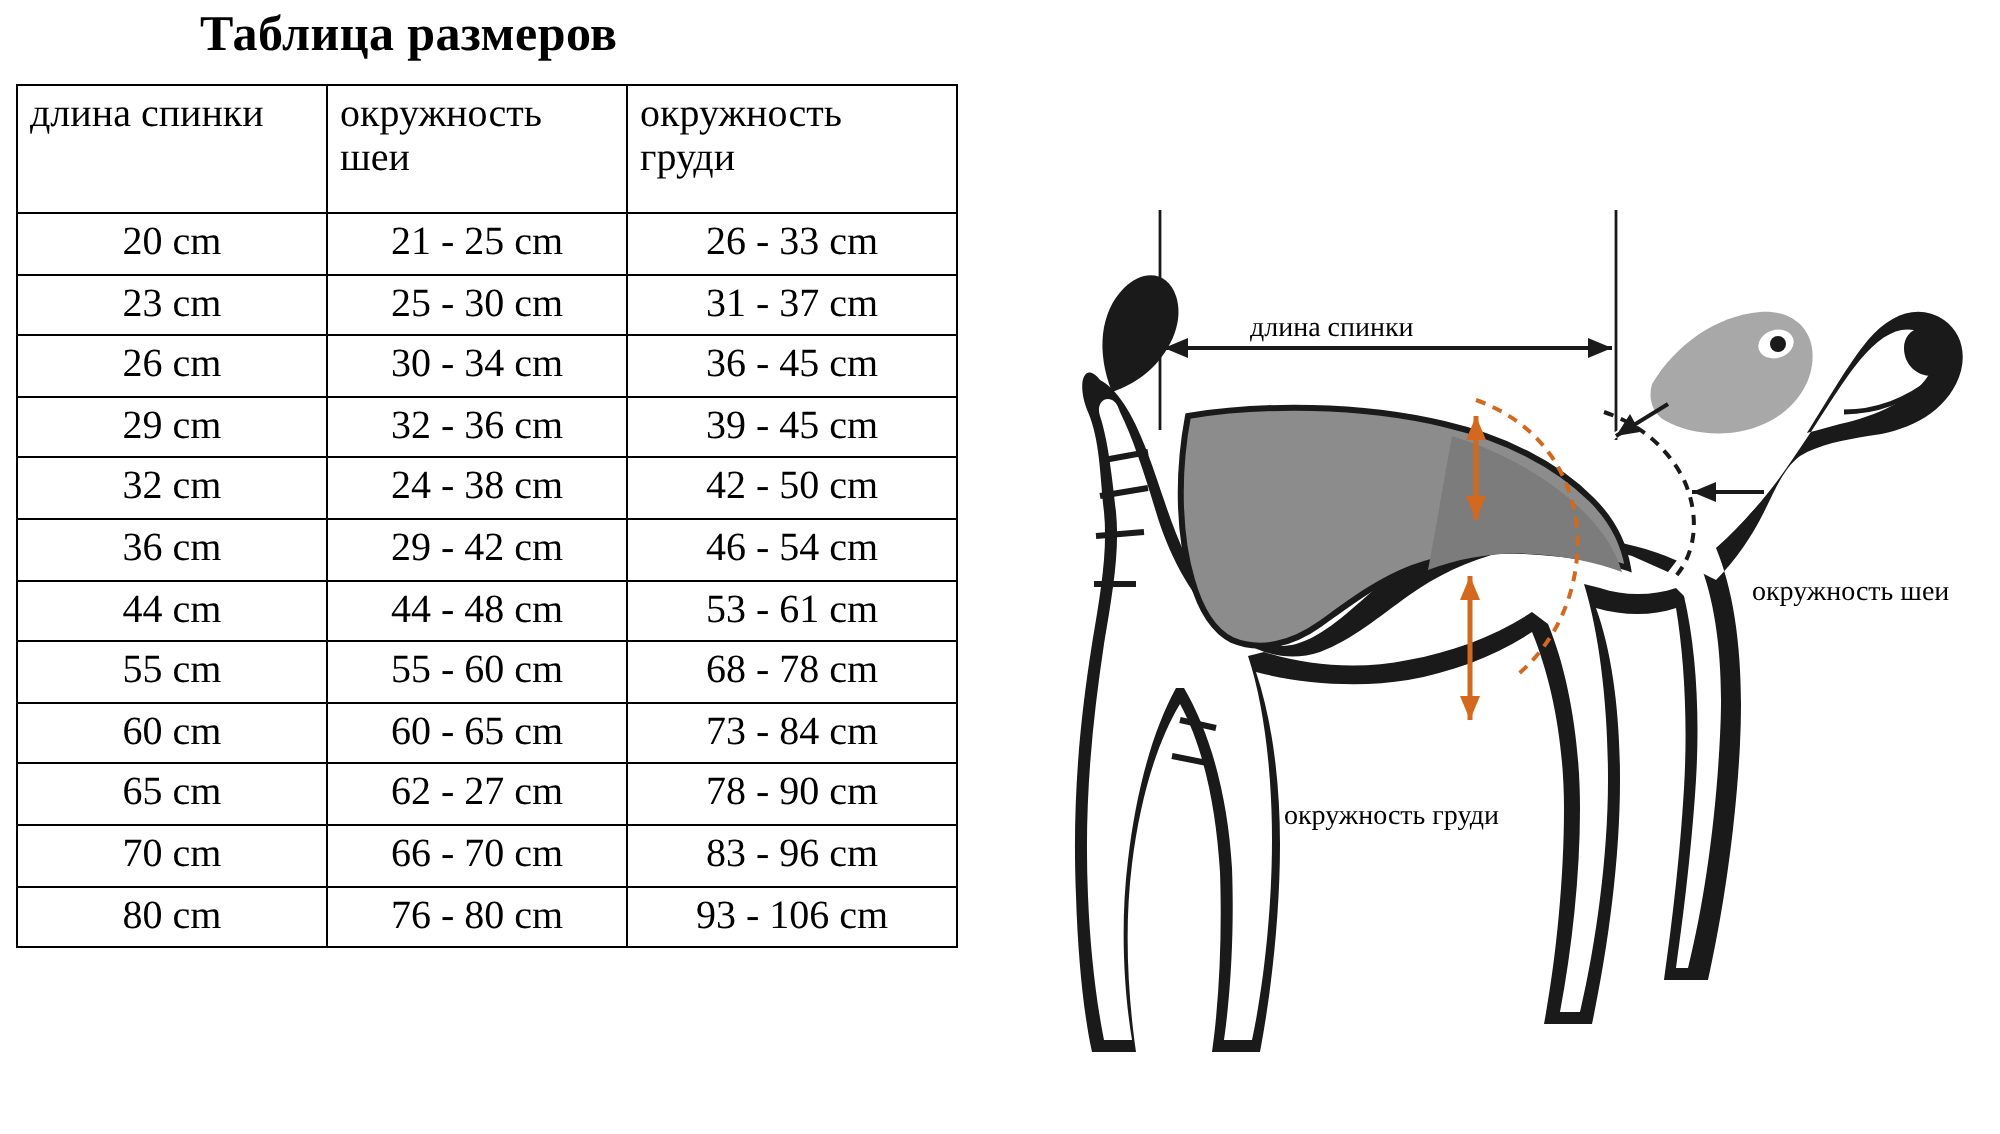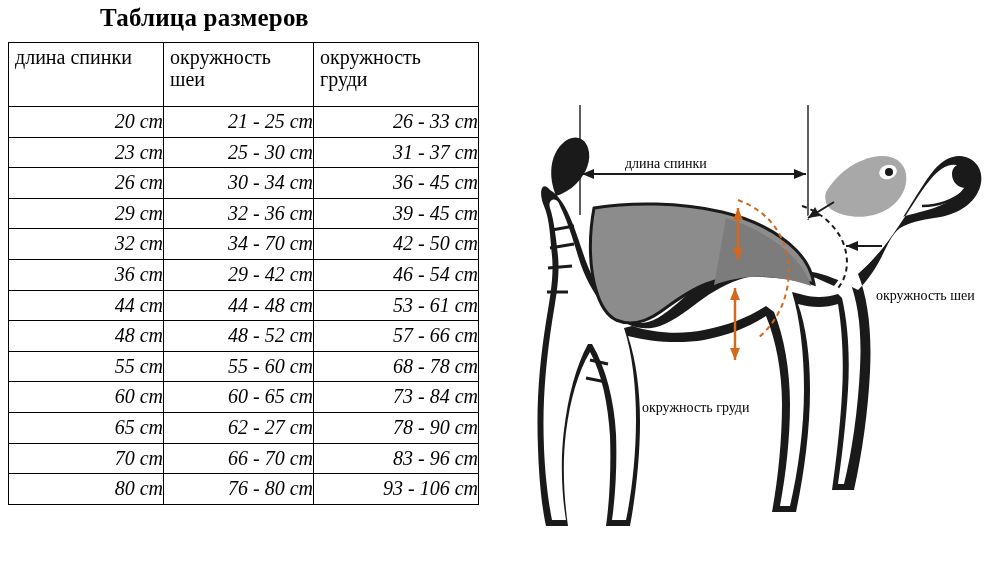--- a/index.html
+++ b/index.html
@@ -50,24 +50,23 @@
   }
   #size-table th {
     font-weight: normal;
     text-align: left;
     vertical-align: top;
     padding: 3px 6px 4px 6px;
     line-height: 1.12;
     height: 56px;
   }
   #size-table td {
-    text-align: right;
+    text-align: center;
     height: 29.6px;
     line-height: 29.6px;
-    font-style: italic;
   }
   #size-table col.c1 { width: 155px; }
   #size-table col.c2 { width: 150px; }
   #size-table col.c3 { width: 165px; }
 
   
   #illustration {
     position: absolute;
     left: 490px;
     top: 60px;
@@ -119,37 +118,32 @@
           <td>30 - 34 cm</td>
           <td>36 - 45 cm</td>
         </tr>
         <tr>
           <td>29 cm</td>
           <td>32 - 36 cm</td>
           <td>39 - 45 cm</td>
         </tr>
         <tr>
           <td>32 cm</td>
-          <td>34 - 70 cm</td>
+          <td>24 - 38 cm</td>
           <td>42 - 50 cm</td>
         </tr>
         <tr>
           <td>36 cm</td>
           <td>29 - 42 cm</td>
           <td>46 - 54 cm</td>
         </tr>
         <tr>
           <td>44 cm</td>
           <td>44 - 48 cm</td>
           <td>53 - 61 cm</td>
-        </tr>
-        <tr>
-          <td>48 cm</td>
-          <td>48 - 52 cm</td>
-          <td>57 - 66 cm</td>
         </tr>
         <tr>
           <td>55 cm</td>
           <td>55 - 60 cm</td>
           <td>68 - 78 cm</td>
         </tr>
         <tr>
           <td>60 cm</td>
           <td>60 - 65 cm</td>
           <td>73 - 84 cm</td>

